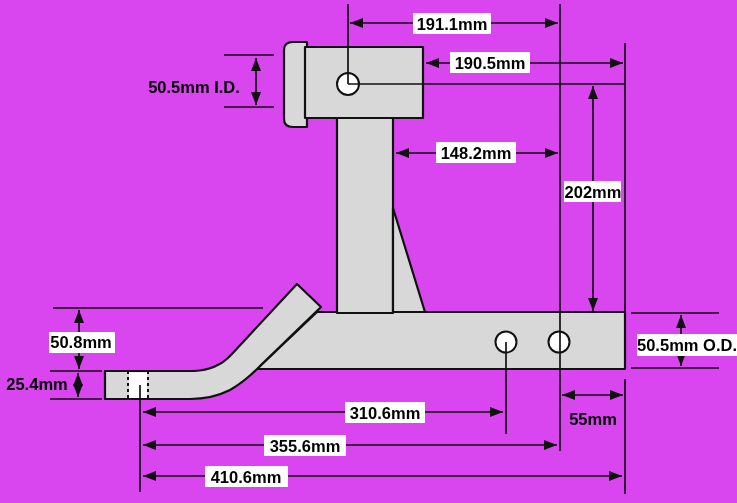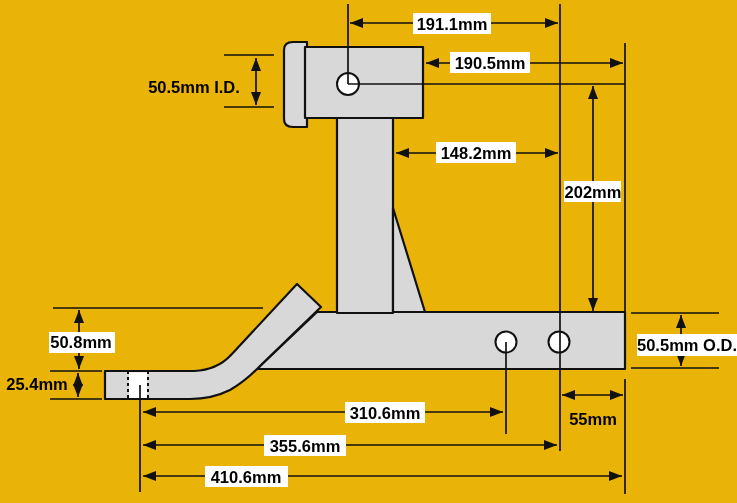--- a/index.html
+++ b/index.html
@@ -4,21 +4,21 @@
 <style>
   html, body {
     margin: 0;
     padding: 0;
     background: #ffffff;
   }
   #canvas {
     position: relative;
     width: 737px;
     height: 503px;
-    background: #eab308;
+    background: #d946ef;
     overflow: hidden;
   }
   svg { display: block; }
   .part {
     stroke: #111111;
     stroke-width: 2.2;
     stroke-linejoin: round;
   }
   .hole {
     fill: #ffffff;

